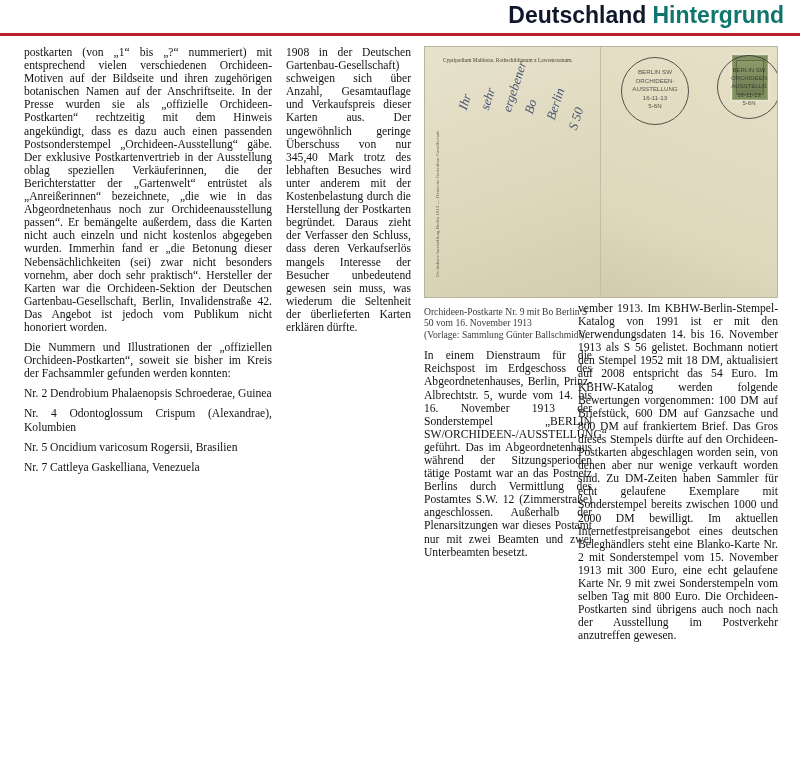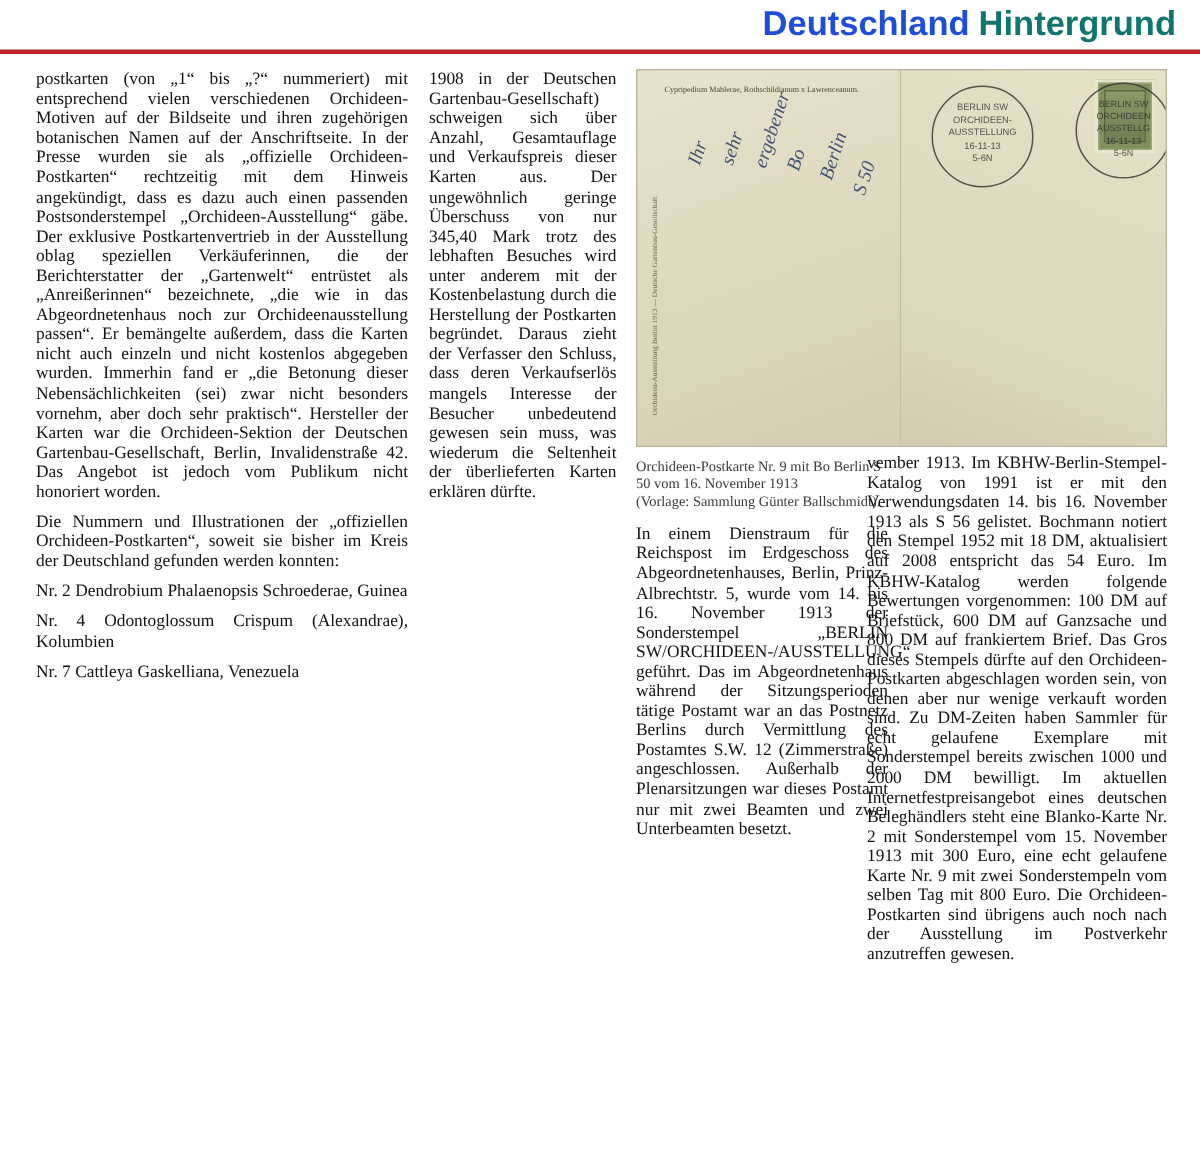--- a/index.html
+++ b/index.html
@@ -36,21 +36,21 @@
   .header-title {
     position: absolute;
     right: 16px;
     top: 2px;
     font-family: "Liberation Sans", sans-serif;
     font-weight: bold;
     font-size: 23px;
     letter-spacing: 0px;
     white-space: nowrap;
   }
-  .header-title .word1 { color: #1d4ed8; }
+  .header-title .word1 { color: #0f172a; }
   .header-title .word2 { color: #0f766e; margin-left: 6px; }
 
   
   .content {
     position: absolute;
     top: 46px;
     left: 0;
     width: 680px;
     height: 736px;
   }
@@ -250,23 +250,24 @@
       <span>16-11-13</span>
       <span>5-6N</span>
     </div>
   </div>
 </div>
 
 <div class="content">
 
   <div class="col" id="col1">
     <p>postkarten (von „1“ bis „?“ nummeriert) mit entsprechend vielen verschiedenen Orchideen-Motiven auf der Bildseite und ihren zugehörigen botanischen Namen auf der Anschriftseite. In der Presse wurden sie als „offizielle Orchideen-Postkarten“ rechtzeitig mit dem Hinweis angekündigt, dass es dazu auch einen passenden Postsonderstempel „Orchideen-Ausstellung“ gäbe. Der exklusive Postkartenvertrieb in der Ausstellung oblag speziellen Verkäuferinnen, die der Berichterstatter der „Gartenwelt“ entrüstet als „Anreißerinnen“ bezeichnete, „die wie in das Abgeordnetenhaus noch zur Orchideenausstellung passen“. Er bemängelte außerdem, dass die Karten nicht auch einzeln und nicht kostenlos abgegeben wurden. Immerhin fand er „die Betonung dieser Nebensächlichkeiten (sei) zwar nicht besonders vornehm, aber doch sehr praktisch“. Hersteller der Karten war die Orchideen-Sektion der Deutschen Gartenbau-Gesellschaft, Berlin, Invalidenstraße 42. Das Angebot ist jedoch vom Publikum nicht honoriert worden.</p>
-    <p>Die Nummern und Illustrationen der „offiziellen Orchideen-Postkarten“, soweit sie bisher im Kreis der Deutschland gefunden werden konnten:</p>
+    <p>Die Nummern und Illustrationen der „offiziellen Orchideen-Postkarten“, soweit sie bisher im Kreis der Fachsammler gefunden werden konnten:</p>
     <p>Nr. 2 Dendrobium Phalaenopsis Schroederae, Guinea</p>
     <p>Nr. 4 Odontoglossum Crispum (Alexandrae), Kolumbien</p>
+    <p>Nr. 5 Oncidium varicosum Rogersii, Brasilien</p>
     <p>Nr. 7 Cattleya Gaskelliana, Venezuela</p>
   </div>
 
   <div class="col" id="col2">
     <p>1908 in der Deutschen Gartenbau-Gesellschaft) schweigen sich über Anzahl, Gesamtauflage und Verkaufspreis dieser Karten aus. Der ungewöhnlich geringe Überschuss von nur 345,40 Mark trotz des lebhaften Besuches wird unter anderem mit der Kostenbelastung durch die Herstellung der Postkarten begründet. Daraus zieht der Verfasser den Schluss, dass deren Verkaufserlös mangels Interesse der Besucher unbedeutend gewesen sein muss, was wiederum die Seltenheit der überlieferten Karten erklären dürfte.</p>
   </div>
 
   <div class="col" id="col3">
     <div style="height:256px"></div>
     <div class="caption">

